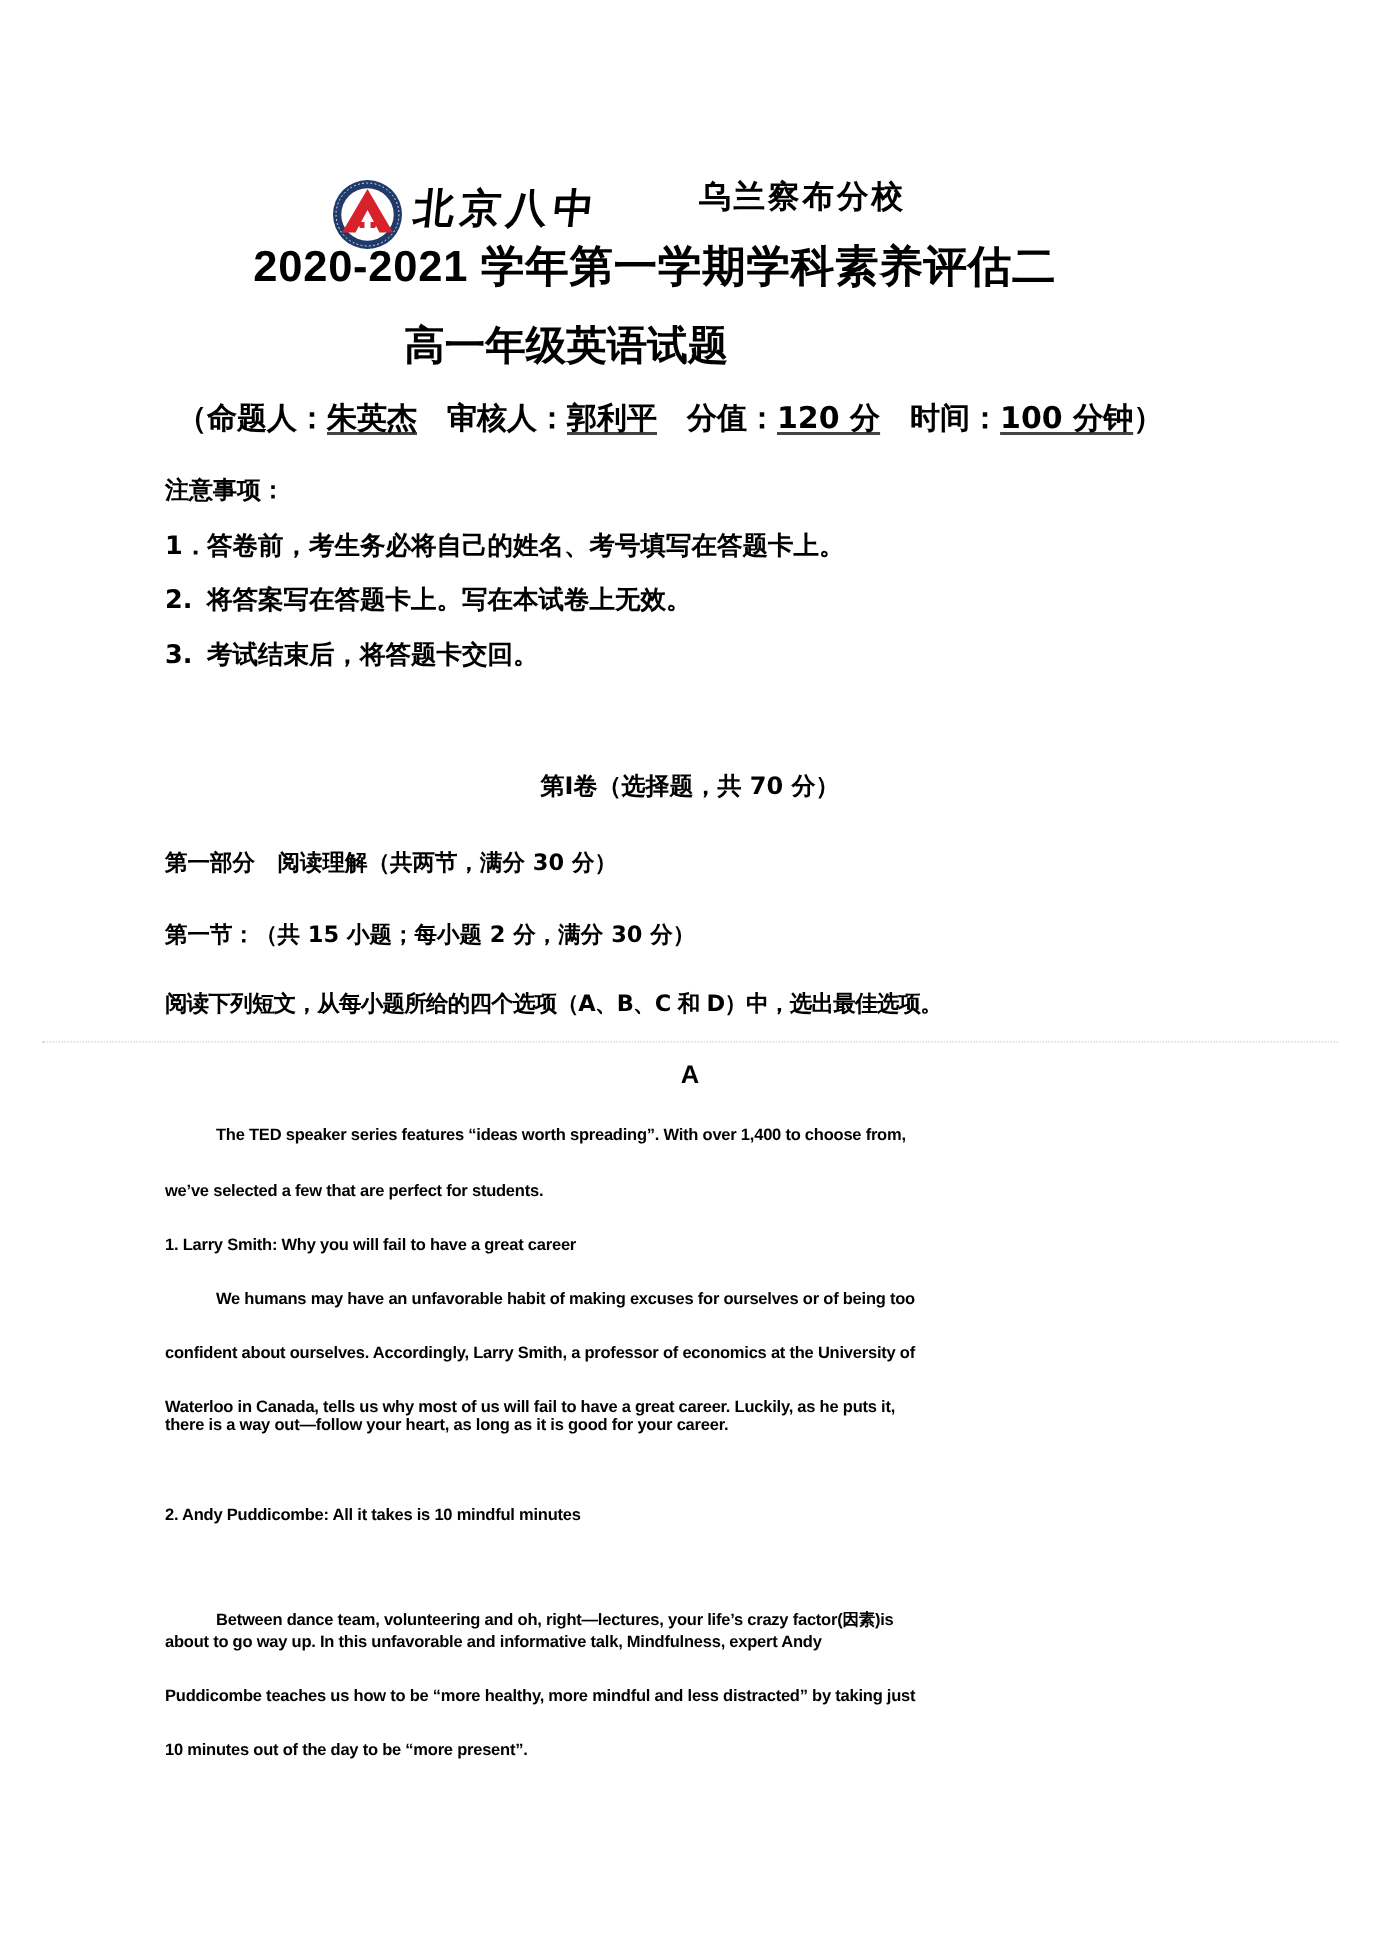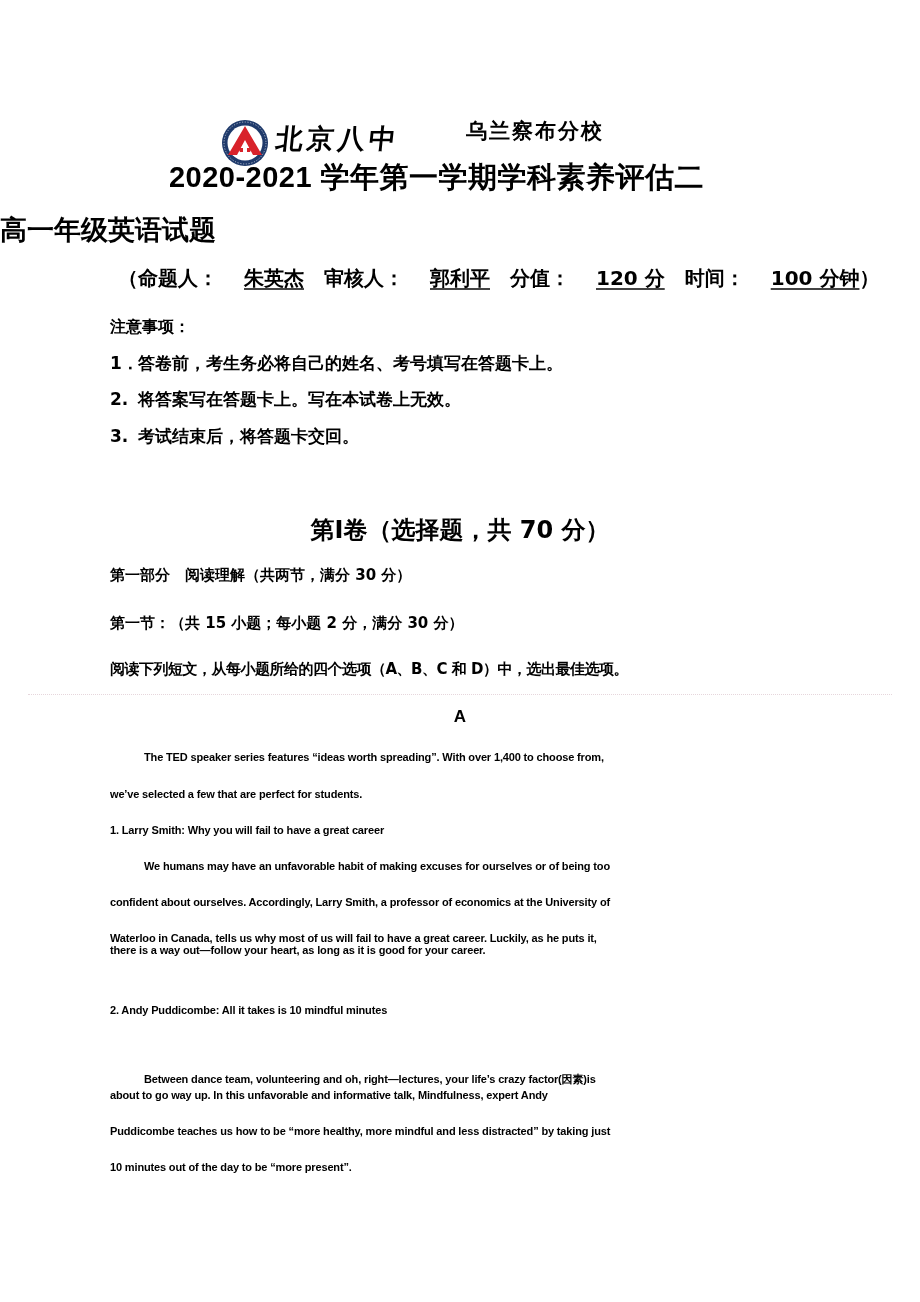--- a/index.html
+++ b/index.html
@@ -7,31 +7,31 @@
   body { position: relative; font-family: "DejaVu Sans", "Liberation Sans", sans-serif; color: #000; }
 
   .abs { position: absolute; white-space: nowrap; }
 
   
   .logo { position: absolute; left: 220px; top: 119px; width: 50px; height: 48px; }
   .school-cn { left: 276px; top: 121px; font-family: "DejaVu Serif", serif; font-size: 27px; font-weight: bold; letter-spacing: 4px; transform: skewX(-6deg); }
   .branch { left: 466px; top: 117px; font-family: "DejaVu Serif", serif; font-size: 21px; font-weight: bold; letter-spacing: 2px; }
 
   .exam-title { left: 0; width: 873px; top: 158px; text-align: center; font-family: "Liberation Sans", sans-serif; font-size: 29px; font-weight: bold; letter-spacing: 0.5px; }
-  .subject-title { left: 0; width: 755px; top: 212px; font-size: 27px; font-weight: bold; }
+  .subject-title { left: 0; width: 755px; top: 212px; text-align: center; font-size: 27px; font-weight: bold; }
 
   .meta-line { left: 118px; top: 265px; font-size: 20px; font-weight: bold; }
-  .meta-line .u { text-decoration: underline; text-decoration-color: #444; text-underline-offset: 3px; margin-left: 26px; }
+  .meta-line .u { text-decoration: underline; text-decoration-color: #444; text-underline-offset: 3px; }
   .meta-line .gap { display: inline-block; width: 20px; }
 
   .notes-heading { left: 110px; top: 317px; font-size: 16px; font-weight: bold; }
   .note { left: 110px; font-size: 17px; font-weight: bold; }
   .note .num { display: inline-block; width: 28px; }
 
-  .part-title { left: 0; width: 920px; top: 514px; text-align: center; font-size: 24px; font-weight: bold; }
+  .part-title { left: 0; width: 920px; top: 514px; text-align: center; font-size: 16px; font-weight: bold; }
   .part-sub { left: 110px; font-size: 15px; font-weight: bold; }
   .instructions { left: 110px; top: 660px; font-size: 15px; font-weight: bold; letter-spacing: -0.5px; }
 
   .dotted-sep { position: absolute; left: 28px; width: 864px; top: 694px; border-top: 1px dotted #e6d6dc; }
 
   .passage-letter { left: 0; width: 920px; top: 707px; text-align: center; font-family: "Liberation Sans", sans-serif; font-size: 17px; font-weight: bold; }
 
   .eng { left: 110px; font-family: "Liberation Sans", sans-serif; font-size: 11px; font-weight: bold; letter-spacing: -0.15px; }
   .indent { left: 144px; }
 </style>

